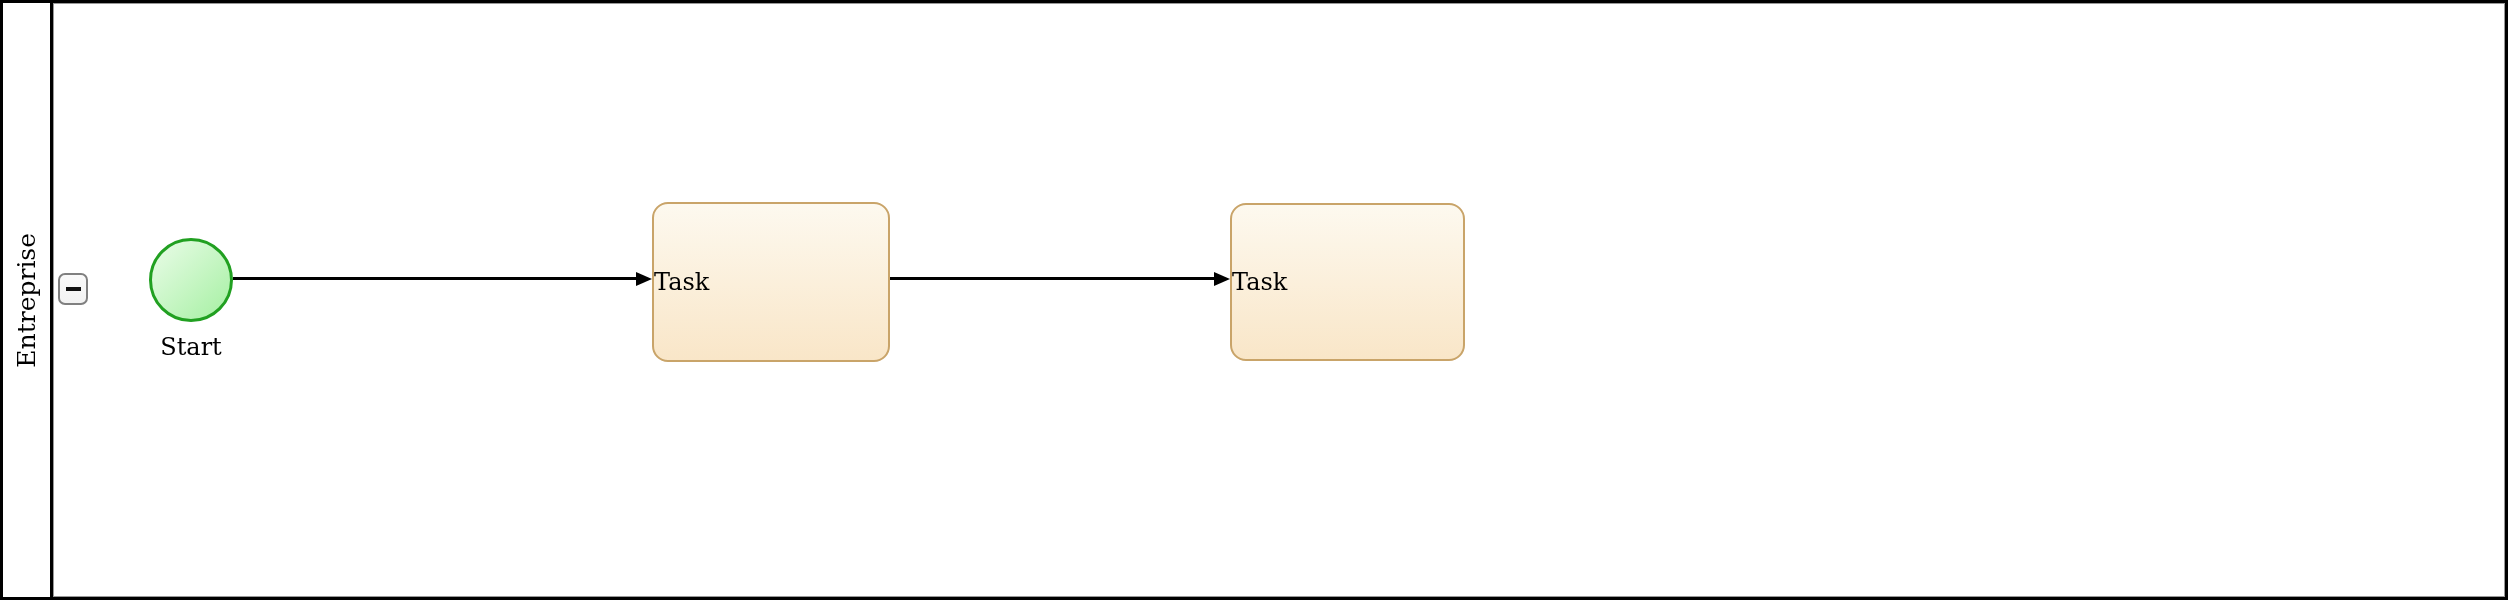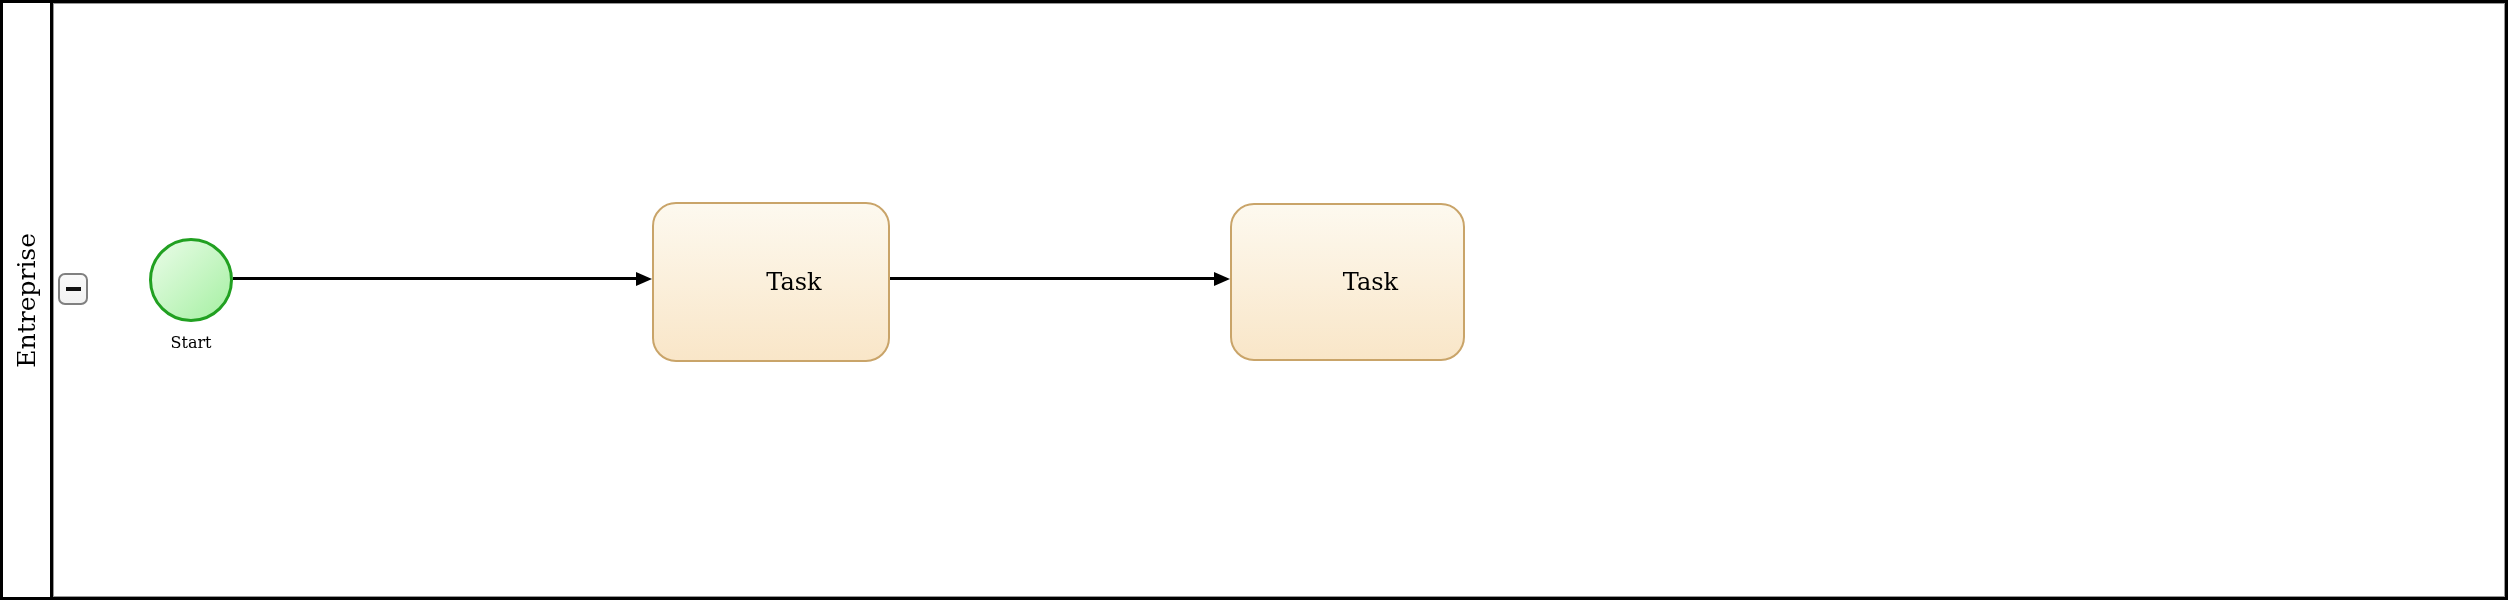--- a/index.html
+++ b/index.html
@@ -74,39 +74,37 @@
     border-radius: 50%;
     background: linear-gradient(to bottom right,
       var(--event-fill-top, #eafce8),
       var(--event-fill-bottom, #a5f0a2));
   }
   .start-label {
     position: absolute;
     left: 136px; top: 330px;
     width: 104px;
     text-align: center;
-    font-size: 16px;
+    font-size: 24px;
     color: #000;
   }
 
   
   .task {
     position: absolute;
     box-sizing: border-box;
     border: 2px solid var(--task-border, #c9a469);
-    border-radius: 24px;
+    border-radius: 16px;
     background: linear-gradient(to bottom,
       var(--task-fill-top, #fdf9ef),
       var(--task-fill-bottom, #f9e6c8));
     display: flex;
     align-items: center;
-    justify-content: center;
     font-size: 24px;
     color: #000;
-    padding-left: 46px;
   }
   .task-1 { left: 649px;  top: 199px; width: 238px; height: 160px; }
   .task-2 { left: 1227px; top: 200px; width: 235px; height: 158px; }
 
   
   .connector {
     position: absolute;
     height: 3px;
     background: var(--connector, #000);
   }

